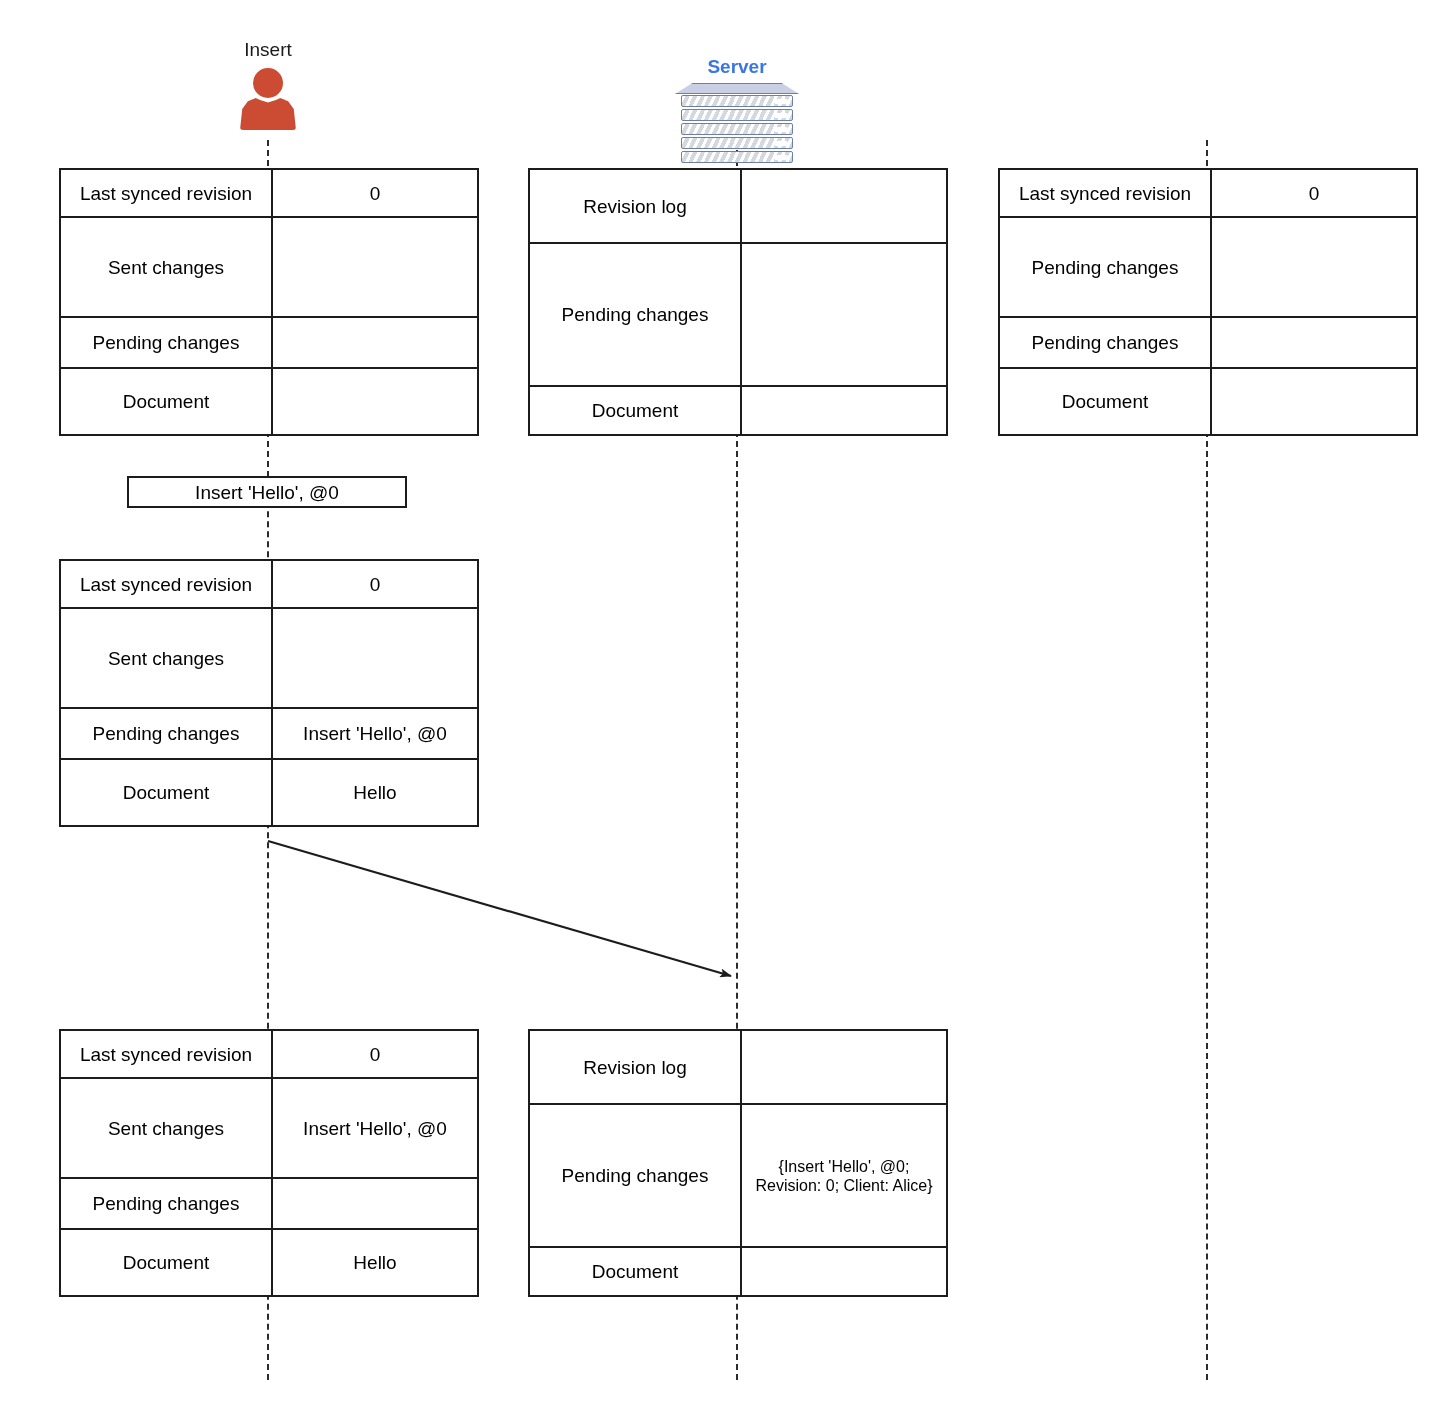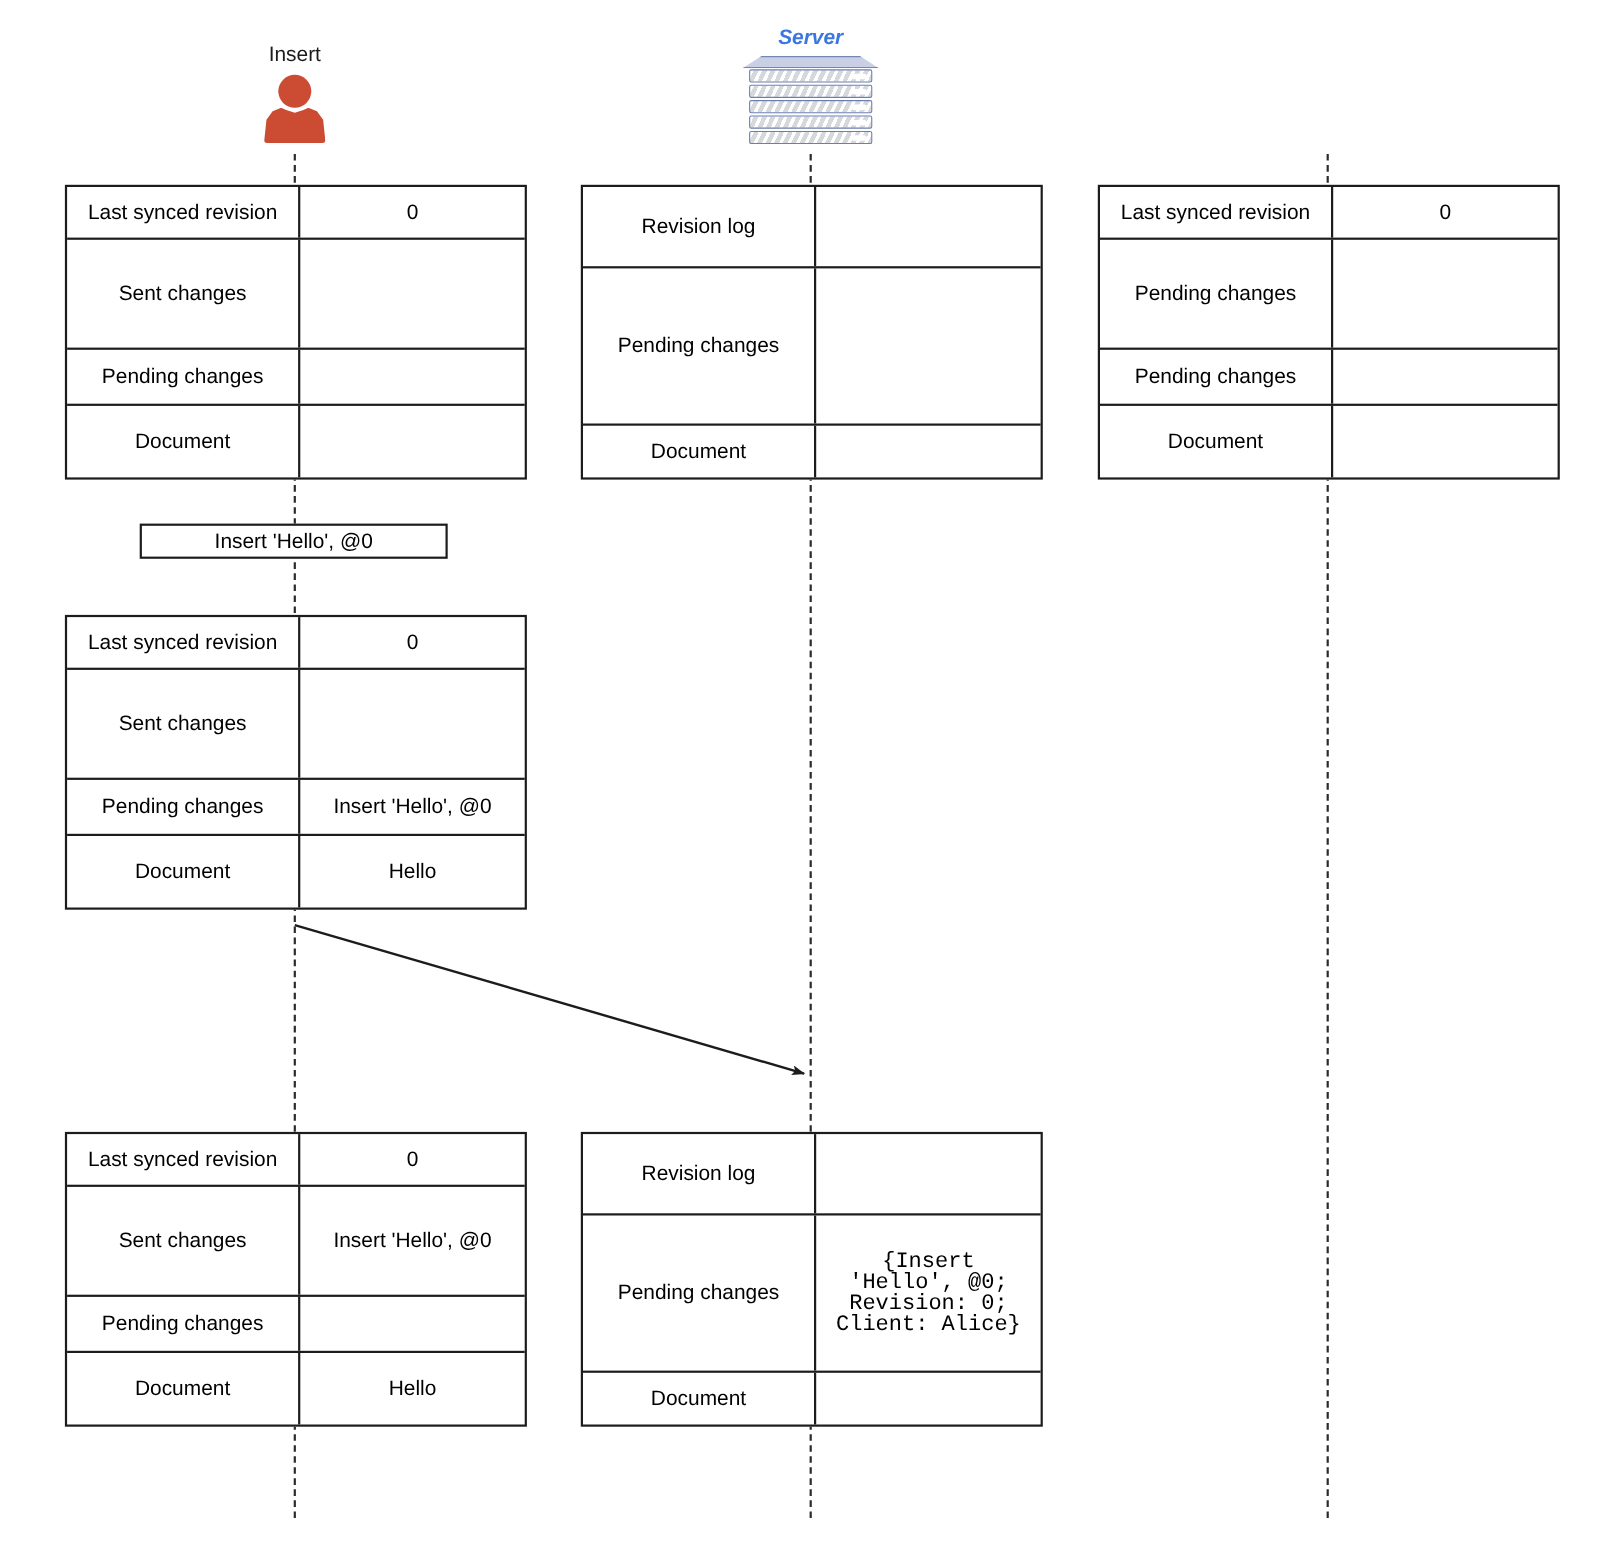--- a/index.html
+++ b/index.html
@@ -121,21 +121,21 @@
     line-height: 23px;
     box-sizing: border-box;
     padding: 2px 6px;
     white-space: pre-line;
   }
   .state-key {
     flex: 0 0 auto;
     border-right: 2px solid #1c1c1c;
   }
   .state-val { flex: 1 1 auto; }
-  .state-val.small { font-size: 20px; line-height: 19px; font-family: Liberation Mono, monospace; }
+  .state-val.small { font-size: 16px; line-height: 19px; }
 
   
   .msg-box {
     position: absolute;
     z-index: 2;
     background: #ffffff;
     border: 2px solid #1c1c1c;
     box-sizing: border-box;
     display: flex;
     align-items: center;
@@ -164,21 +164,21 @@
   <div class="lifeline" style="left:1206px; top:140px; height:1240px;"></div>
 
   <div class="actor" style="left:198px; top:38px; width:140px;">
     <div class="actor-label">Insert</div>
     <div class="person-icon">
       <div class="head" style="background:#cc4b33;"></div>
       <div class="body" style="background:#cc4b33;"></div>
     </div>
   </div>
 
-  <div class="actor" style="left:667px; top:23px; width:140px;font-style:italic;">
+  <div class="actor" style="left:667px; top:55px; width:140px;">
     <div class="actor-label server-label">Server</div>
     <div class="server-icon">
       <div class="top"></div>
       <div class="unit" style="top:12px;"></div>
       <div class="unit" style="top:26px;"></div>
       <div class="unit" style="top:40px;"></div>
       <div class="unit" style="top:54px;"></div>
       <div class="unit" style="top:68px;"></div>
     </div>
   </div>

